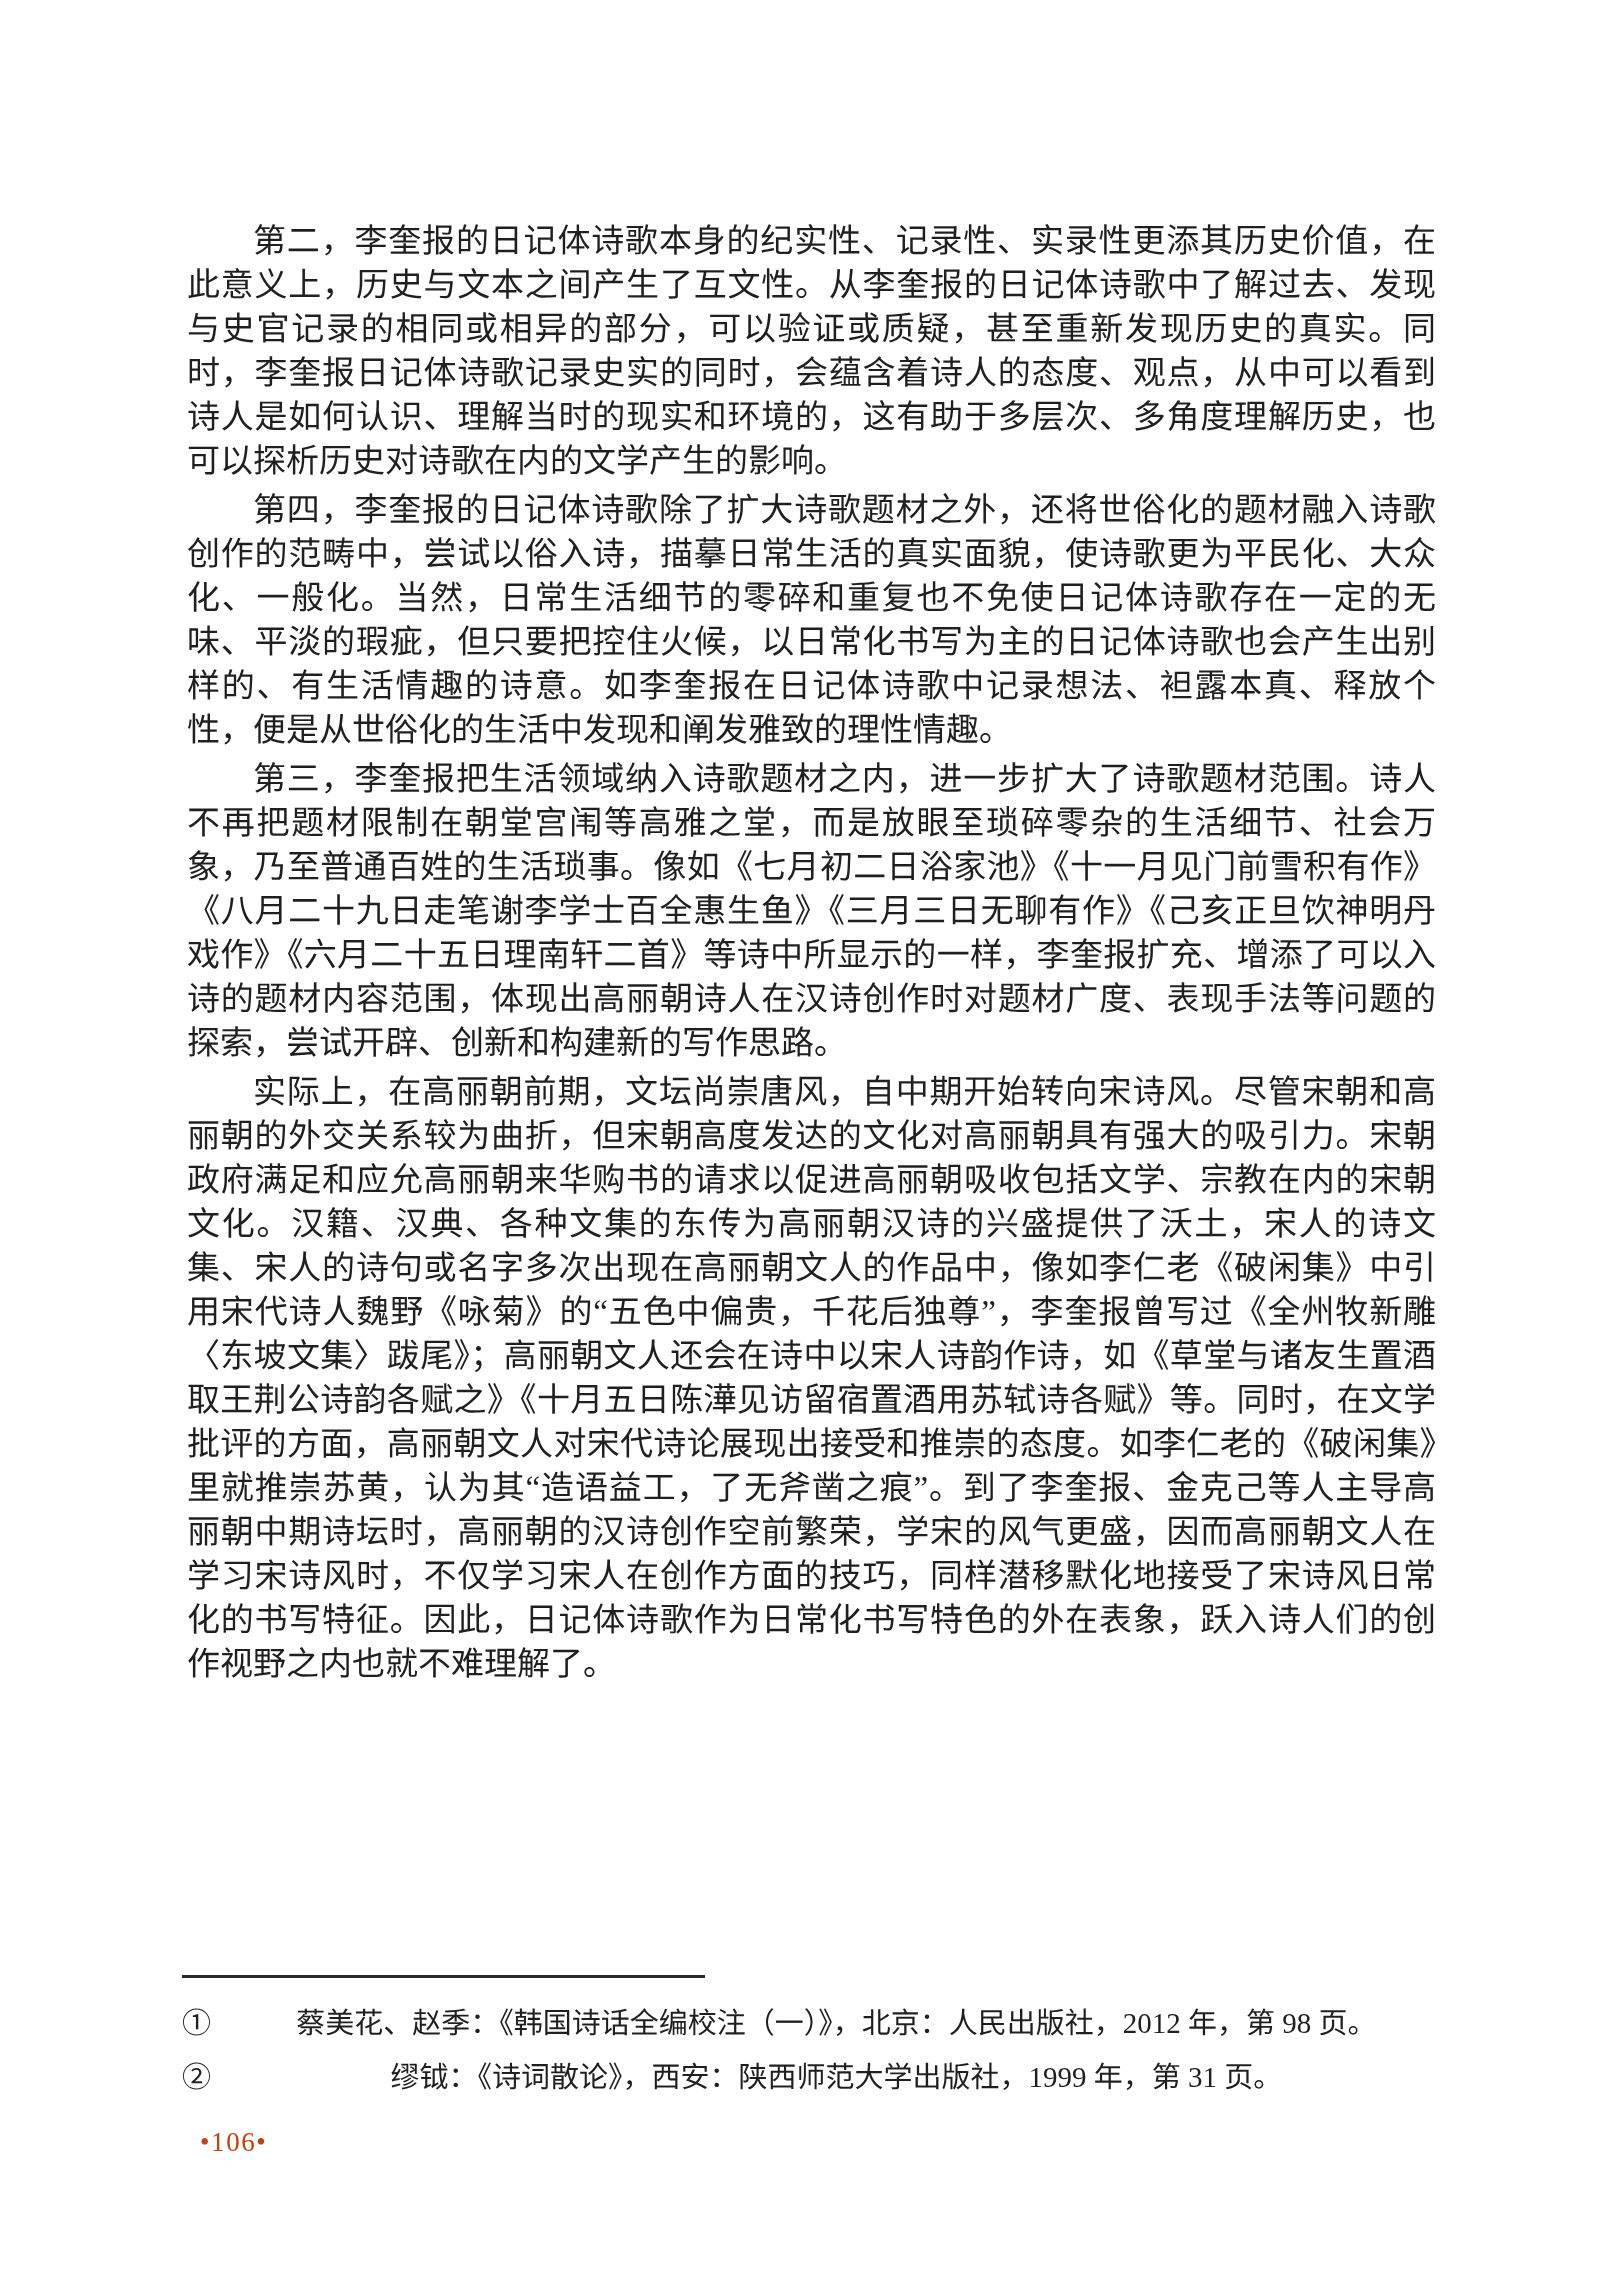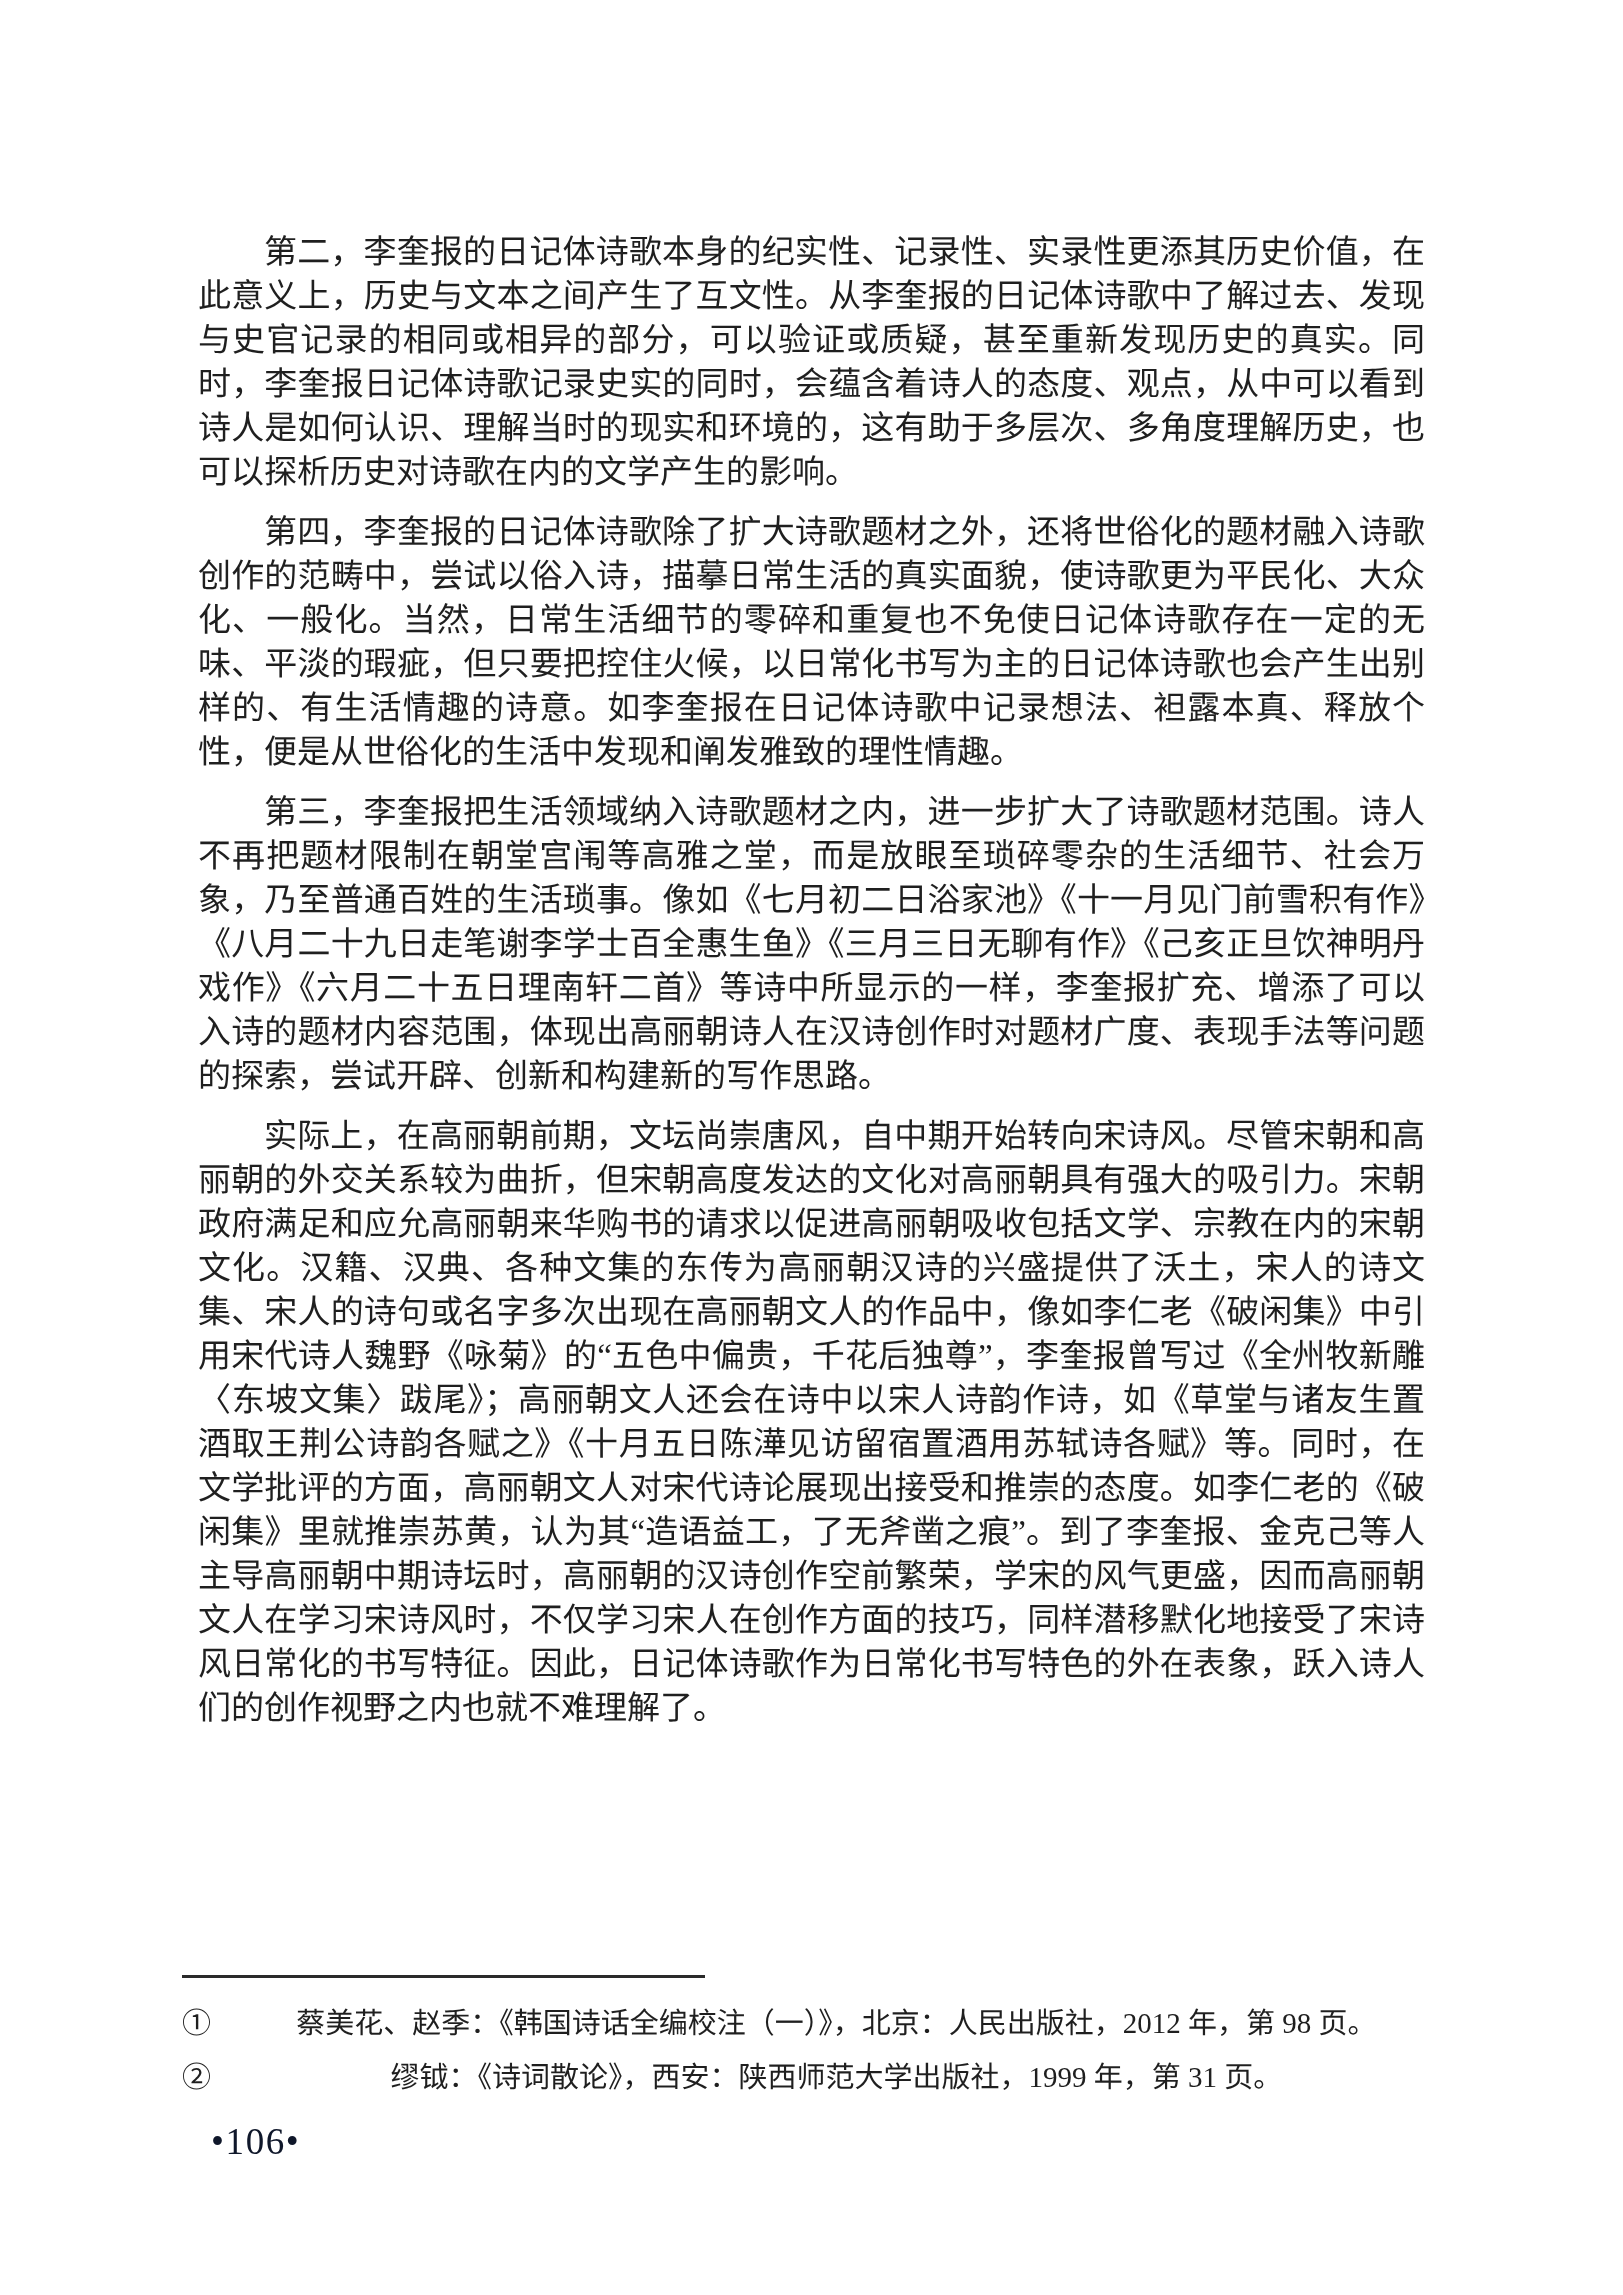--- a/index.html
+++ b/index.html
@@ -16,21 +16,21 @@
     font-family: "Liberation Serif", "DejaVu Serif", serif;
     color: #1f1f1f;
   }
   .text-block {
     position: absolute;
     left: 182px;
     top: 214px;
     width: 1259px;
   }
   .para {
-    margin: 16px;
+    margin: 5px;
     font-size: 33px;
     line-height: 44px;
     text-align: justify;
     text-indent: 2em;
     color: #1f1f1f;
     word-break: break-all;
   }
   .para sup.fn-ref {
     font-size: 20px;
     line-height: 0;
@@ -58,25 +58,25 @@
   .fn-marker {
     flex: 0 0 auto;
     margin-right: 20.6px;
   }
   .fn-text {
     flex: 1 1 auto;
     text-align: center;
   }
   .page-number {
     position: absolute;
-    left: 211px;
+    left: 200px;
     top: 2126px;
-    font-size: 37px;
+    font-size: 27px;
     line-height: 32px;
-    color: #0f172a;
+    color: #c2410c;
     letter-spacing: 1.6px;
   }
 </style>
 </head>
 <body>
 
 <div class="page">
 
   <main class="text-block">
     <p class="para">第二，李奎报的日记体诗歌本身的纪实性、记录性、实录性更添其历史价值，在此意义上，历史与文本之间产生了互文性。从李奎报的日记体诗歌中了解过去、发现与史官记录的相同或相异的部分，可以验证或质疑，甚至重新发现历史的真实。同时，李奎报日记体诗歌记录史实的同时，会蕴含着诗人的态度、观点，从中可以看到诗人是如何认识、理解当时的现实和环境的，这有助于多层次、多角度理解历史，也可以探析历史对诗歌在内的文学产生的影响。</p>

